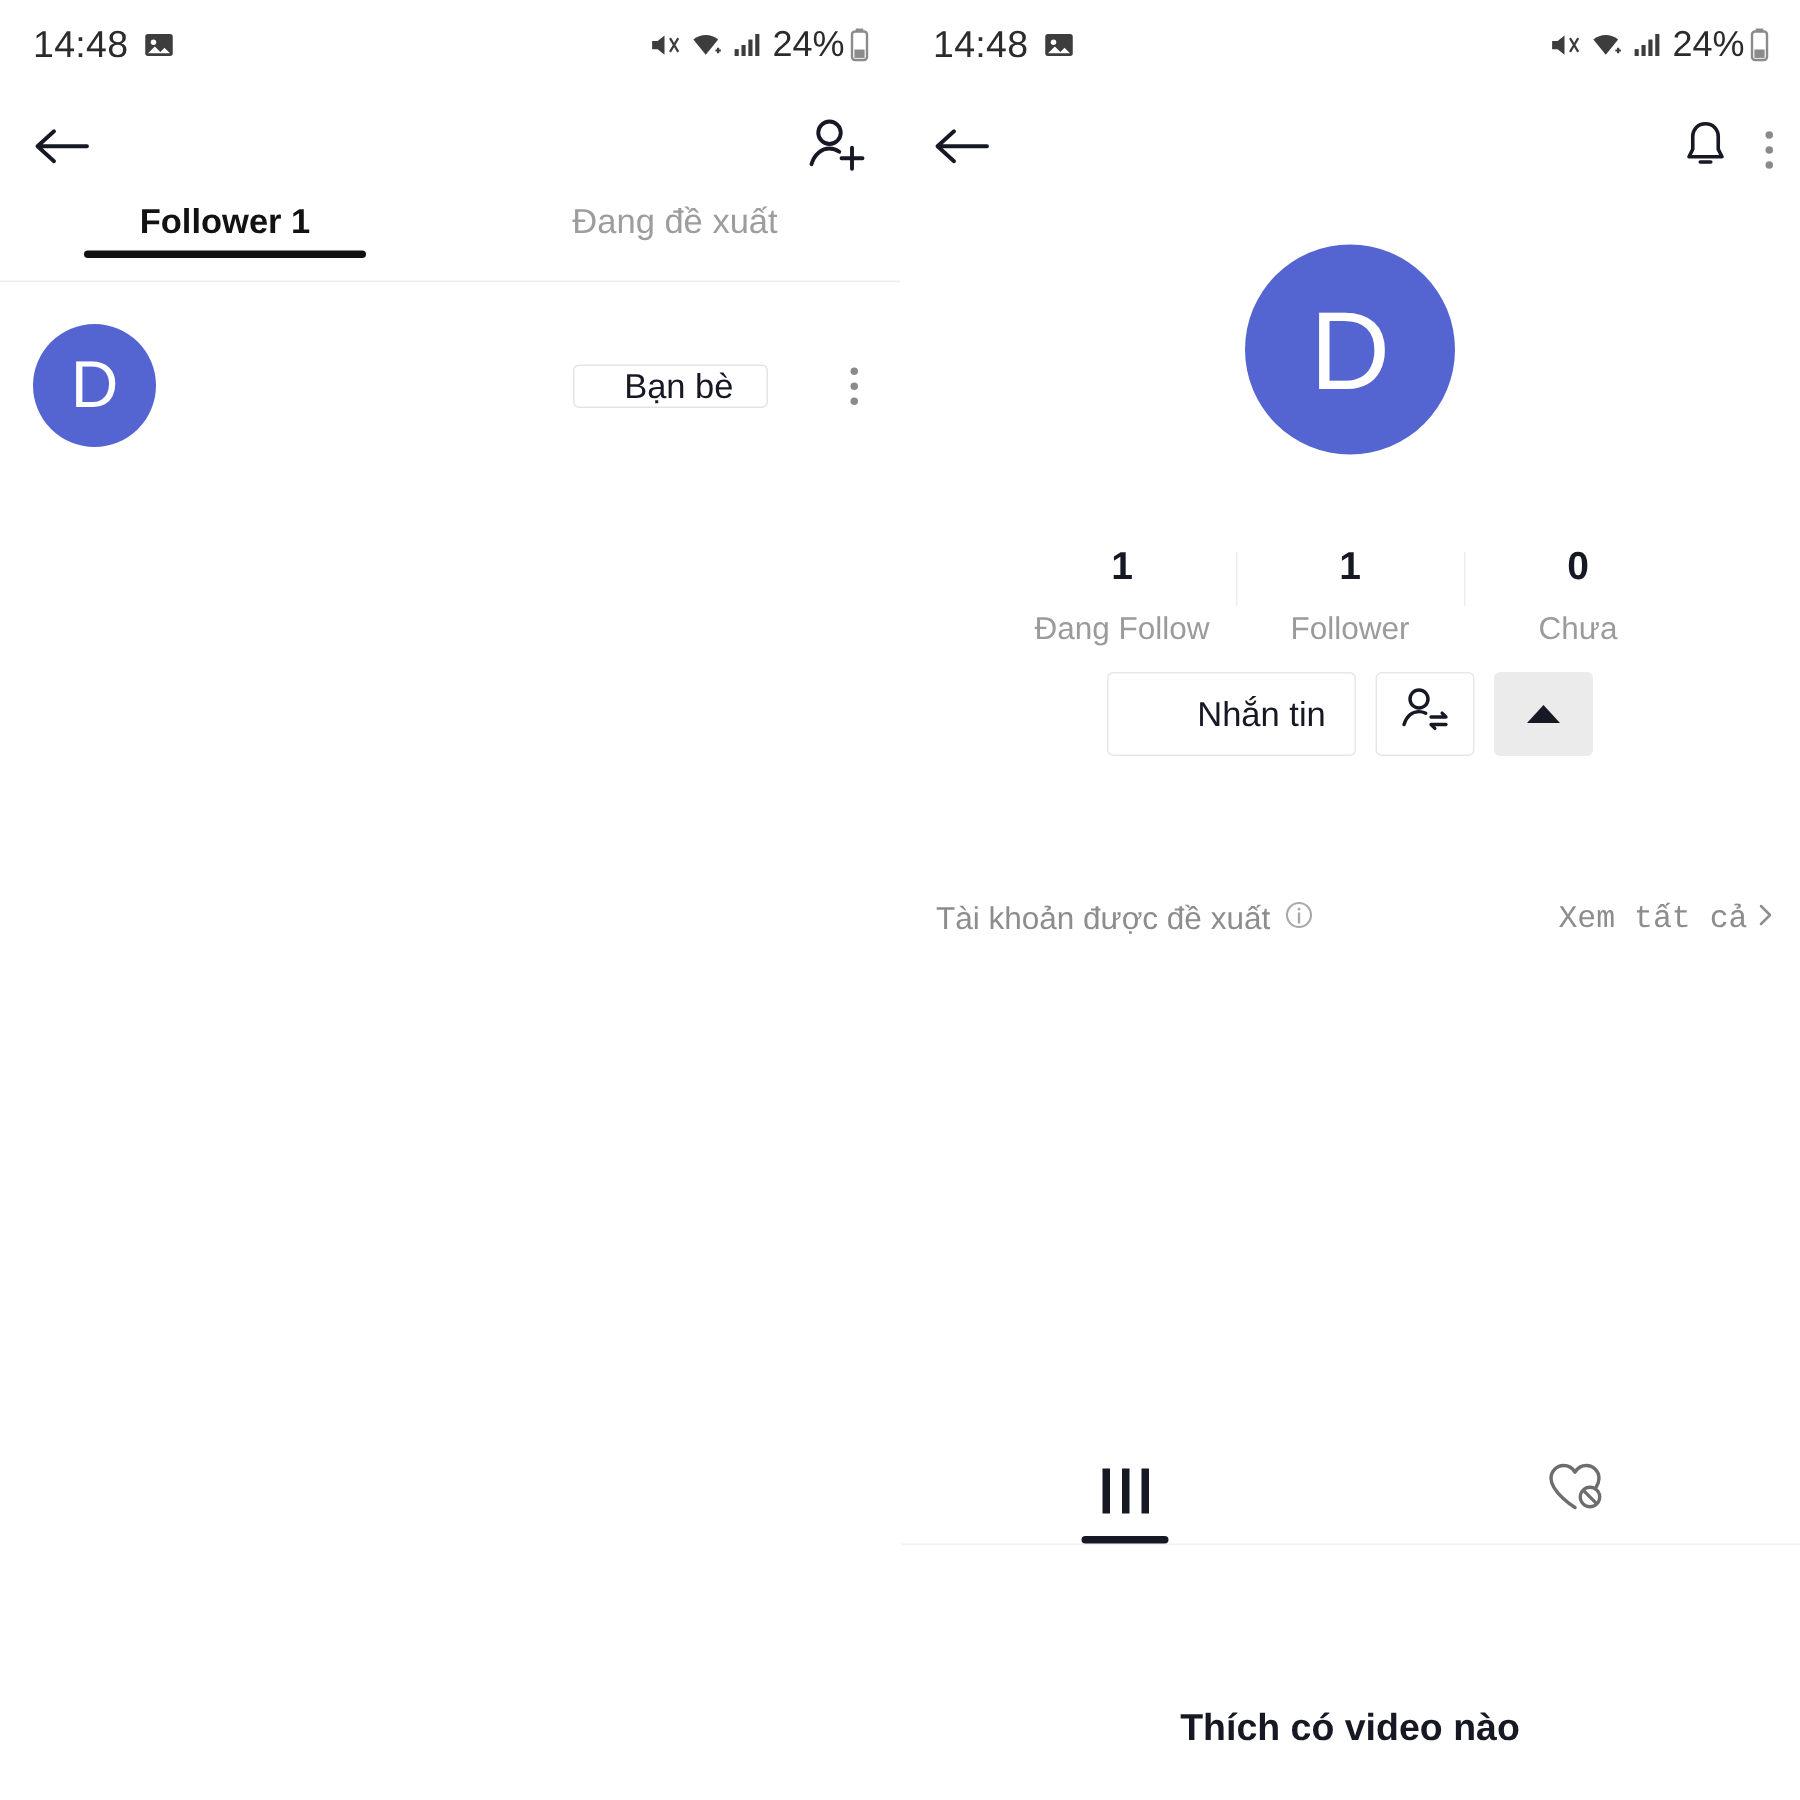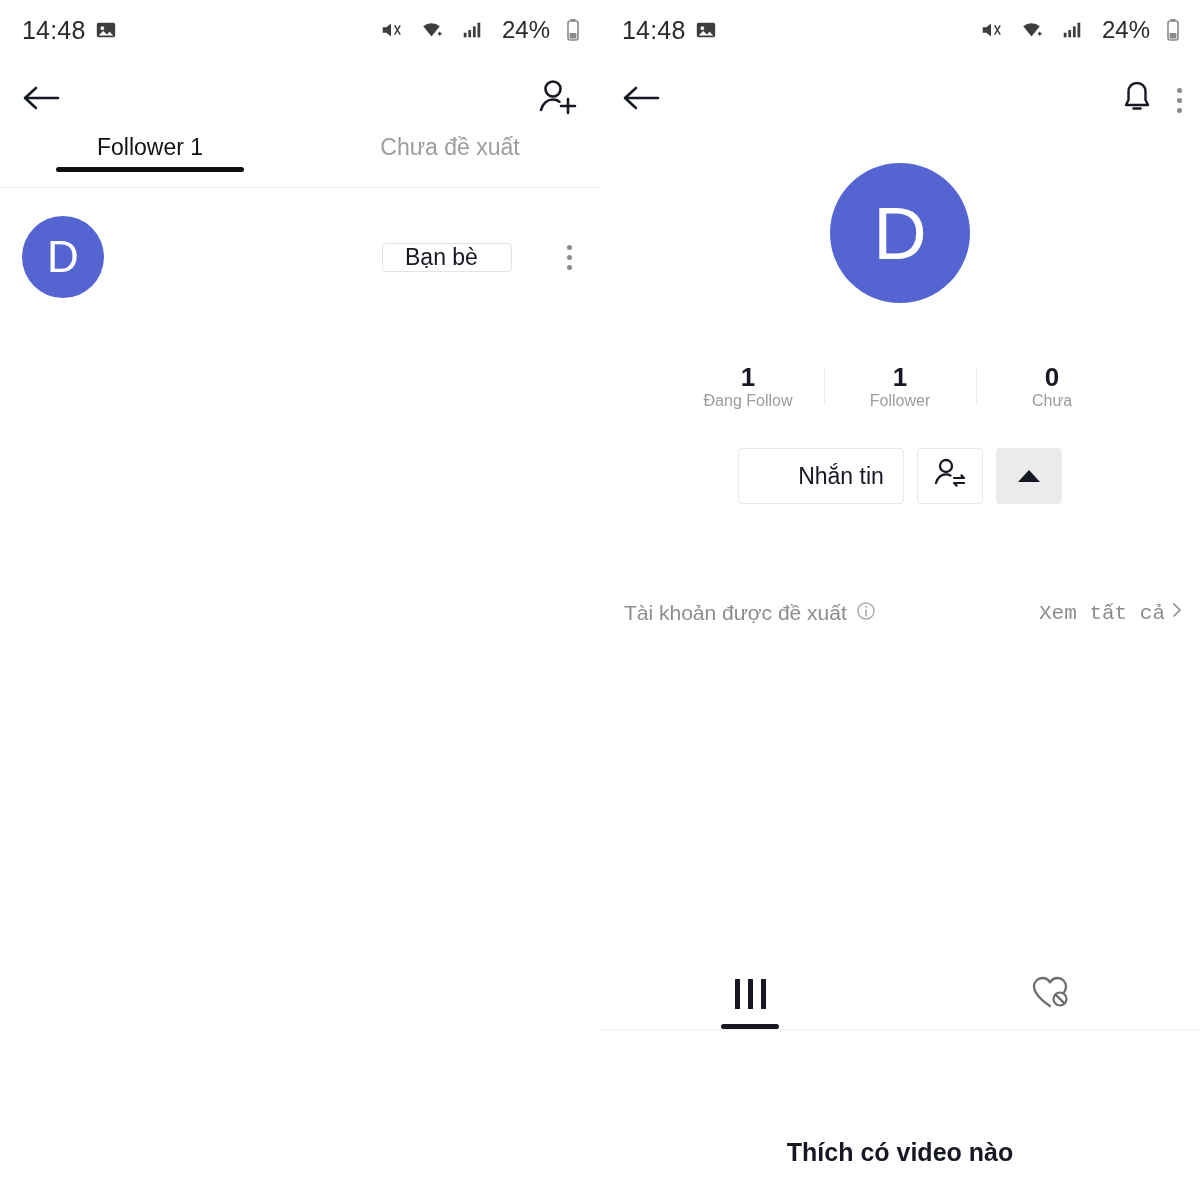--- a/index.html
+++ b/index.html
@@ -19,21 +19,21 @@
   
   .statusbar {
     position: absolute; top: 0; left: 0; right: 0; height: 60px;
     display: flex; align-items: center;
   }
   .sb-time {
     font-size: 25px; color: #2b2b2b; letter-spacing: .2px;
     font-family: "Liberation Sans", sans-serif;
   }
   .sb-left { position: absolute; left: 22px; display: flex; align-items: center; gap: 9px; }
-  .sb-right { position: absolute; right: 20px; display: flex; align-items: center; gap: 16px; }
+  .sb-right { position: absolute; right: 20px; display: flex; align-items: center; gap: 3px; }
   .sb-pct { font-size: 24px; color: #2b2b2b; margin-left: 2px; }
   .ico { display: inline-block; line-height: 0; }
 
   
   .navbar {
     position: absolute; left: 0; right: 0; top: 60px; height: 80px;
     display: flex; align-items: center;
   }
   .nav-back { position: absolute; left: 20px; top: 50%; transform: translateY(-50%); cursor: pointer; }
   .nav-right { position: absolute; right: 18px; top: 50%; transform: translateY(-50%);
@@ -42,21 +42,21 @@
   
   .tabs {
     position: absolute; left: 0; right: 0; top: 130px; height: 58px;
     display: flex; align-items: flex-start; border-bottom: 1px solid #ededed;
   }
   .tab {
     flex: 1; text-align: center; position: relative;
     font-size: 23px; color: #9d9d9d; padding-top: 4px; cursor: pointer;
     white-space: nowrap;
   }
-  .tab.active { color: #121212; font-weight: normal; }
+  .tab.active { color: #121212; font-weight: bold; }
   .tab .ul {
     position: absolute; left: 50%; transform: translateX(-50%);
     bottom: -11px; width: 188px; height: 5px; background: #111; border-radius: 3px;
   }
 
   
   .follower-row {
     position: absolute; left: 0; right: 0; top: 212px; height: 90px;
     display: flex; align-items: center;
   }
@@ -64,21 +64,21 @@
     position: absolute; left: 22px;
     width: 82px; height: 82px; border-radius: 50%;
     background: #5465d2; color: #fff;
     display: flex; align-items: center; justify-content: center;
     font-size: 44px; font-weight: 300; letter-spacing: 0;
   }
   .friend-btn {
     position: absolute; right: 88px;
     min-width: 130px; padding: 0 22px;
     border: 1px solid #e4e4e4; border-radius: 4px; background: #fff;
-    font-size: 23px; color: #161823; text-align: left; cursor: pointer;
+    font-size: 23px; color: #161823; text-align: right; cursor: pointer;
     font-weight: 500;
   }
   .kebab { position: absolute; right: 28px; cursor: pointer; }
   .kebab i {
     display: block; width: 5px; height: 5px; border-radius: 50%;
     background: #8a8a8a; margin: 5px 0;
   }
 
   
   .avatar-lg {
@@ -92,21 +92,21 @@
   .stats {
     position: absolute; left: 0; right: 0; top: 362px;
     display: flex; justify-content: center; align-items: flex-start;
   }
   .stat { width: 152px; text-align: center; position: relative; }
   .stat + .stat::before {
     content: ""; position: absolute; left: 0; top: 6px;
     width: 1px; height: 36px; background: #eeeeee;
   }
   .stat-num { font-size: 26px; font-weight: bold; color: #161823; line-height: 30px; }
-  .stat-lbl { font-size: 16px; color: #9b9b9b; margin-top: 0; }
+  .stat-lbl { font-size: 21px; color: #9b9b9b; margin-top: 16px; }
 
   
   .actions {
     position: absolute; left: 50%; transform: translateX(-50%); top: 448px;
     display: flex; align-items: center; gap: 13px;
   }
   .btn-msg {
     width: 166px; height: 56px; border: 1px solid #e7e7e7; border-radius: 4px;
     background: #fff; display: flex; align-items: center; justify-content: center;
     font-size: 23px; color: #161823; font-weight: 500; cursor: pointer; padding-left: 40px;
@@ -230,21 +230,21 @@
         </span>
       </div>
     </div>
 
     <div class="tabs">
       <div class="tab active">
         <span>Follower 1</span>
         <span class="ul"></span>
       </div>
       <div class="tab">
-        <span>Chưa đề xuất</span>
+        <span>Đang đề xuất</span>
       </div>
     </div>
 
     <div class="follower-row">
       <div class="avatar-sm">D</div>
       <div class="friend-btn">Bạn bè</div>
       <div class="kebab">
           <i></i>
           <i></i>
           <i></i>

